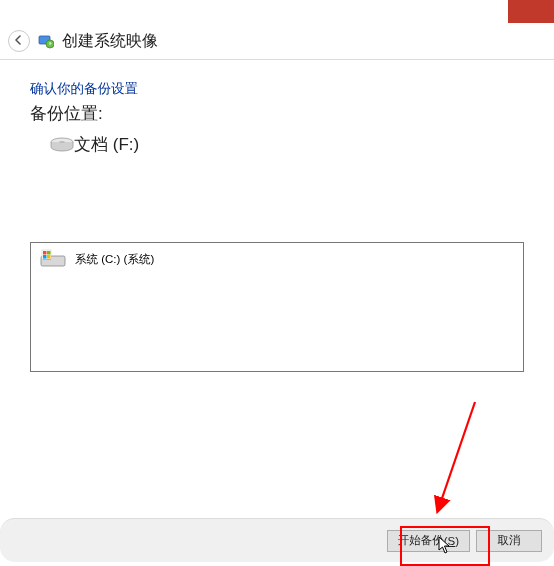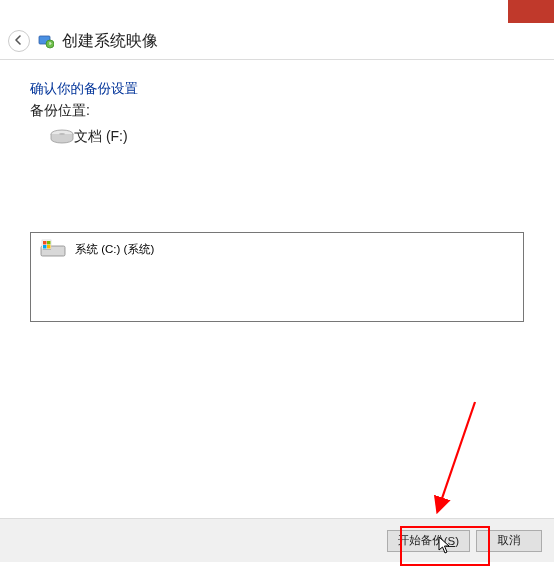--- a/index.html
+++ b/index.html
@@ -54,37 +54,37 @@
   .header-title { font-size: 16px; color: #222; }
   .content {
     padding: 20px 30px 0 30px;
   }
   .heading {
     font-size: 13.5px;
     color: #003399;
     margin-bottom: 4px;
   }
   .label-sm {
-    font-size: 14px;
+    font-size: 17px;
     color: #222;
     margin-bottom: 8px;
   }
   .location-row {
     display: flex;
     align-items: center;
     padding-left: 20px;
     margin-bottom: 16px;
   }
   .drive-icon {
     width: 24px; height: 18px;
   }
   .section-gap { height: 70px; }
   .drive-list {
     border: 1px solid #767676;
-    height: 90px;
+    height: 130px;
     padding: 6px 8px;
     background: #fff;
   }
   .drive-row {
     display: flex;
     align-items: center;
     gap: 8px;
   }
   .sys-drive-icon {
     width: 28px; height: 20px;
@@ -94,20 +94,21 @@
     position: absolute;
     left: 0; right: 0; bottom: 4px;
     height: 44px;
     background: #f0f0f0;
     border-top: 1px solid #dcdcdc;
     display: flex;
     align-items: center;
     justify-content: flex-end;
     padding-right: 12px;
     gap: 6px;
+    border-radius: 15px;
   }
   .btn {
     height: 22px;
     min-width: 66px;
     padding: 0 10px;
     background: #e1e1e1;
     border: 1px solid #acacac;
     font-size: 11.5px;
     color: #222;
     display: inline-flex;

